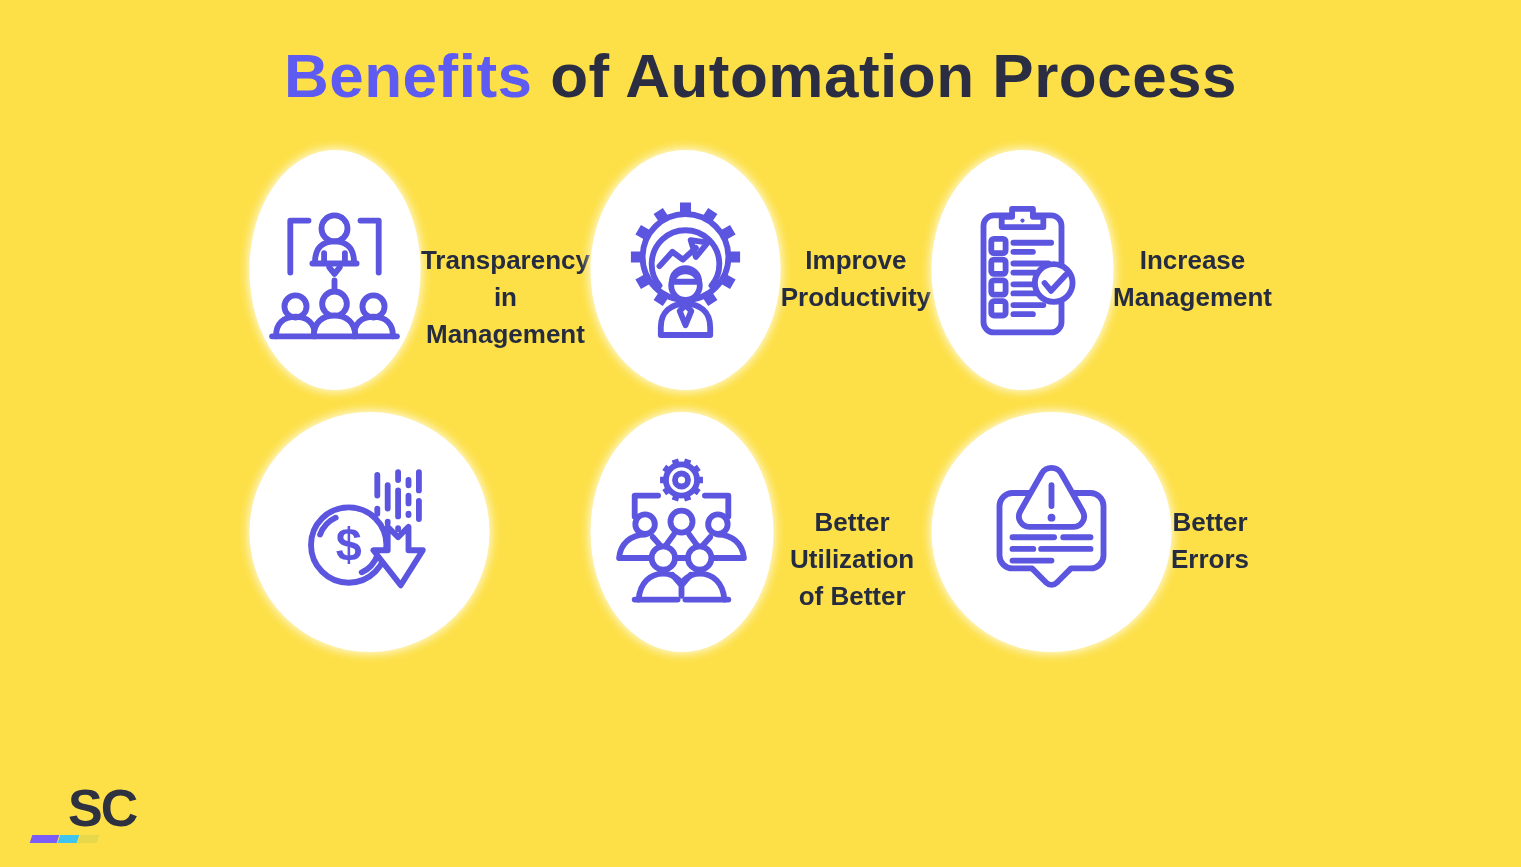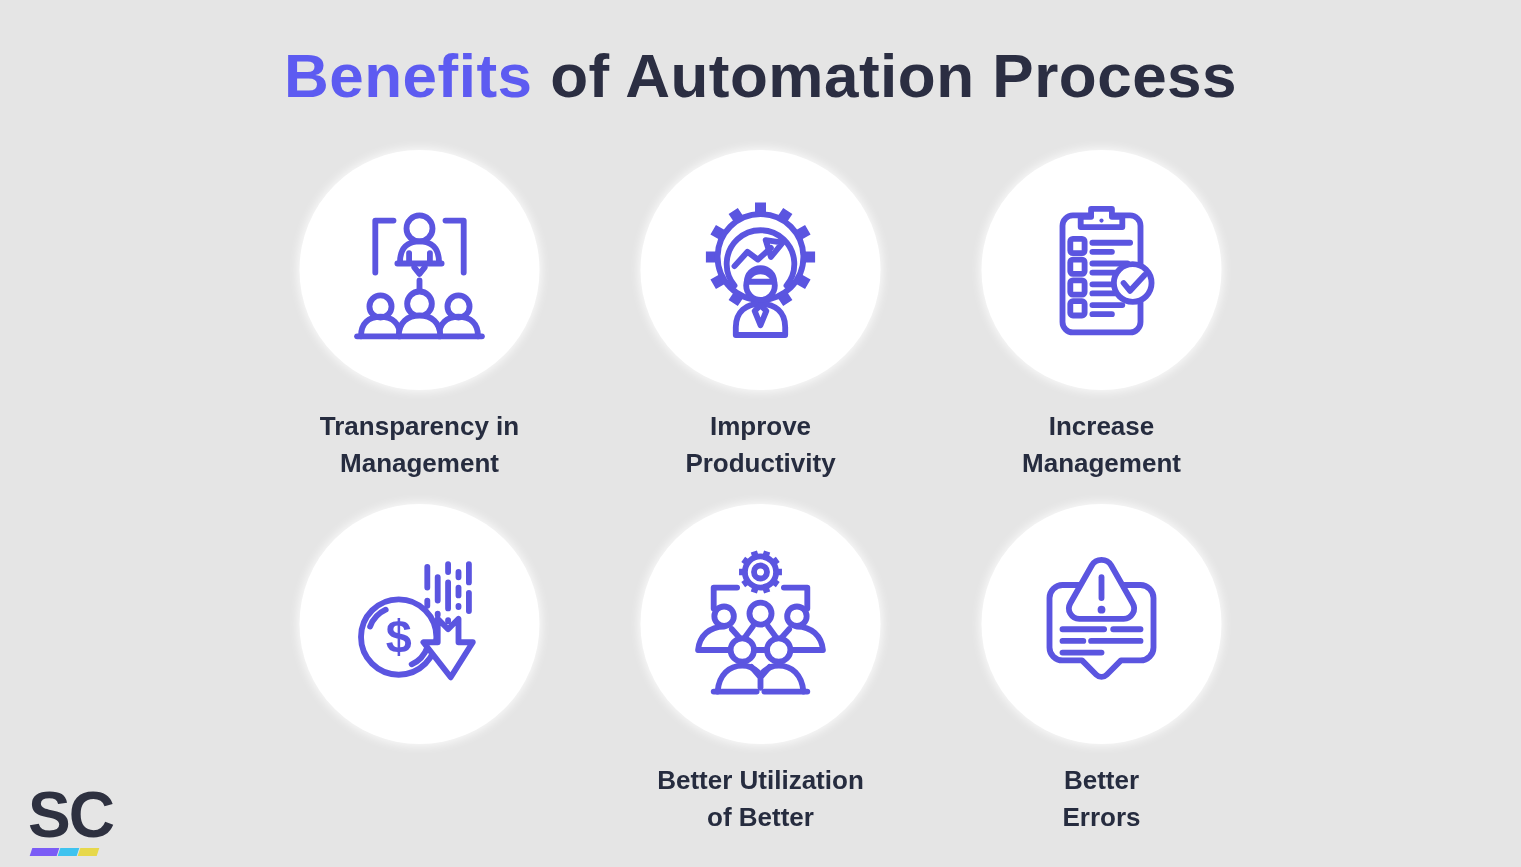--- a/index.html
+++ b/index.html
@@ -3,21 +3,21 @@
 <meta charset="utf-8">
 <style>
   * { margin: 0; padding: 0; box-sizing: border-box; }
   html, body { width: 1521px; height: 867px; }
   body { font-family: "Liberation Sans", sans-serif; }
 
   .canvas {
     position: relative;
     width: 1521px;
     height: 867px;
-    background: #e5e5e5;
+    background: #fde047;
     overflow: hidden;
   }
 
   .title {
     position: absolute;
     top: 40px;
     left: 0;
     width: 100%;
     text-align: center;
     font-size: 62px;
@@ -32,21 +32,21 @@
     top: 150px;
     left: 50%;
     transform: translateX(-50%);
     display: grid;
     grid-template-columns: repeat(3, 341px);
     row-gap: 22px;
   }
 
   .card {
     display: flex;
-    flex-direction: column;
+    flex-direction: row;
     align-items: center;
   }
 
   .circle {
     width: 240px;
     height: 240px;
     border-radius: 50%;
     background: #FFFFFF;
     display: flex;
     align-items: center;
@@ -66,25 +66,26 @@
     color: #262C3F;
   }
   .label span { display: block; }
 
   .logo {
     position: absolute;
     left: 28px;
     top: 780px;
   }
   .logo-text {
-    font-size: 64px;
+    font-size: 52px;
     font-weight: 800;
     letter-spacing: -2px;
     color: #2E3140;
     line-height: 1.1;
+    margin-left: 40px;
   }
   .logo-bar {
     display: flex;
     gap: 1px;
     margin-top: -2px;
     margin-left: 3px;
     transform: skewX(-18deg);
   }
   .logo-bar i { display: block; height: 8px; }
   .logo-bar .seg1 { width: 27px; background: #7B5CF6; }

